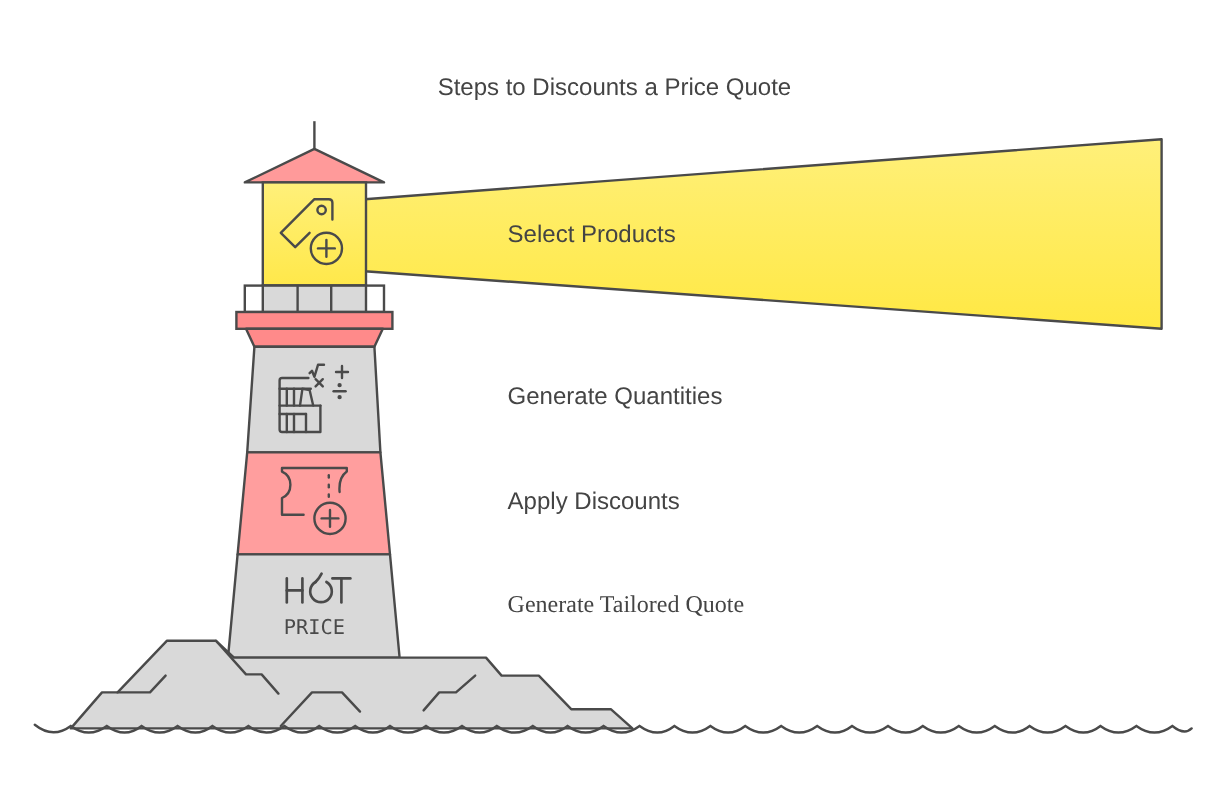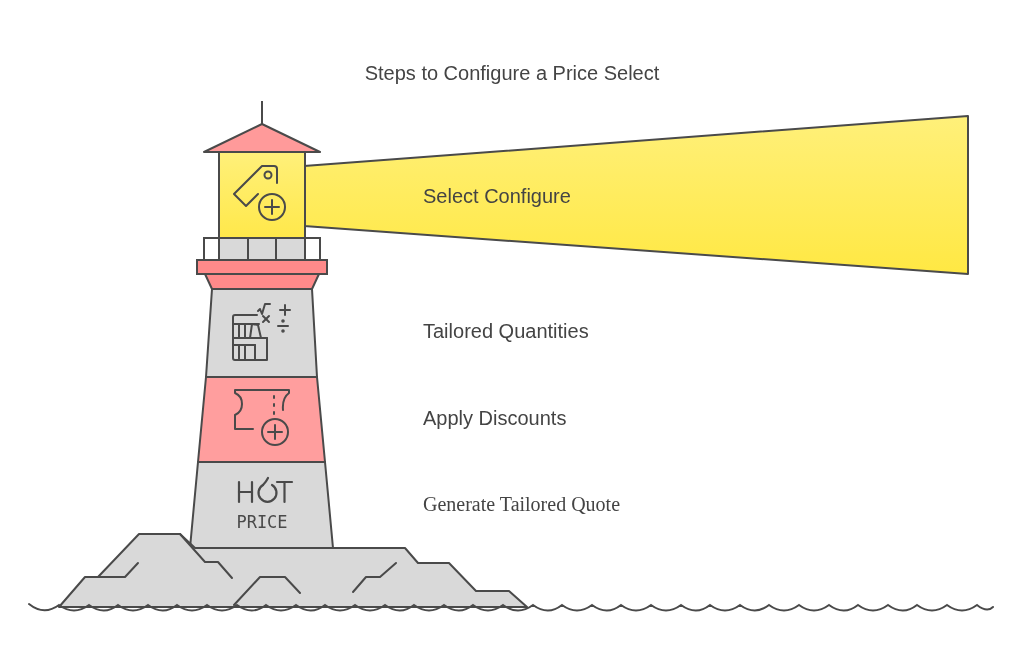--- a/index.html
+++ b/index.html
@@ -106,18 +106,18 @@
     <polygon points="59,607 85,577 98,577 139,534 180,534 195,548 405,548 418,563 449,563 476,591 509,591 527,607"></polygon>
     <polyline fill="none" points="98,577 125,577 138,563"></polyline>
     <polyline fill="none" points="180,534 205,562 218,562 232,578"></polyline>
     <polyline fill="none" points="234,605 260,577 285,577 300,593"></polyline>
     <polyline fill="none" points="353,592 366,577 380,577 396,563"></polyline>
   </g>
 
   <path fill="none" stroke="#4a4a4a" stroke-width="2" stroke-linecap="round" d="M29,604 Q44,616 59,605 Q74,616 89,605 Q104,616 118,605 Q133,616 148,605 Q163,616 177,605 Q192,616 207,605 Q222,616 237,605 Q252,616 266,605 Q281,616 296,605 Q311,616 325,605 Q340,616 355,605 Q370,616 385,605 Q400,616 414,605 Q429,616 444,605 Q459,616 473,605 Q488,616 503,605 Q518,616 533,605 Q548,616 562,605 Q577,616 592,605 Q607,616 621,605 Q636,616 651,605 Q666,616 681,605 Q696,616 710,605 Q725,616 740,605 Q755,616 769,605 Q784,616 799,605 Q814,616 829,605 Q844,616 858,605 Q873,616 888,605 Q903,616 917,605 Q932,616 947,605 Q962,616 977,605 Q987,613 993,607"></path>
 </svg>
 
-<div class="txt title">Steps to Configure a Price Select</div>
+<div class="txt title">Steps to Discounts a Price Quote</div>
 
-<div class="txt step" style="top:185px;">Select Configure</div>
-<div class="txt step" style="top:320px;">Tailored Quantities</div>
+<div class="txt step" style="top:185px;">Select Products</div>
+<div class="txt step" style="top:320px;">Generate Quantities</div>
 <div class="txt step" style="top:407px;text-align:right;">Apply Discounts</div>
 <div class="txt step" style="top:493px;font-family:Liberation Serif, serif;">Generate Tailored Quote</div>
 
 </body></html>

